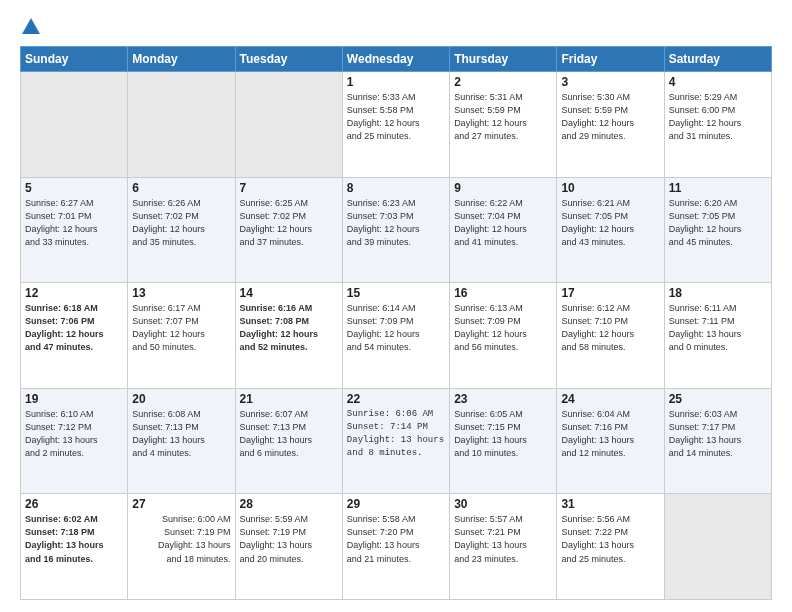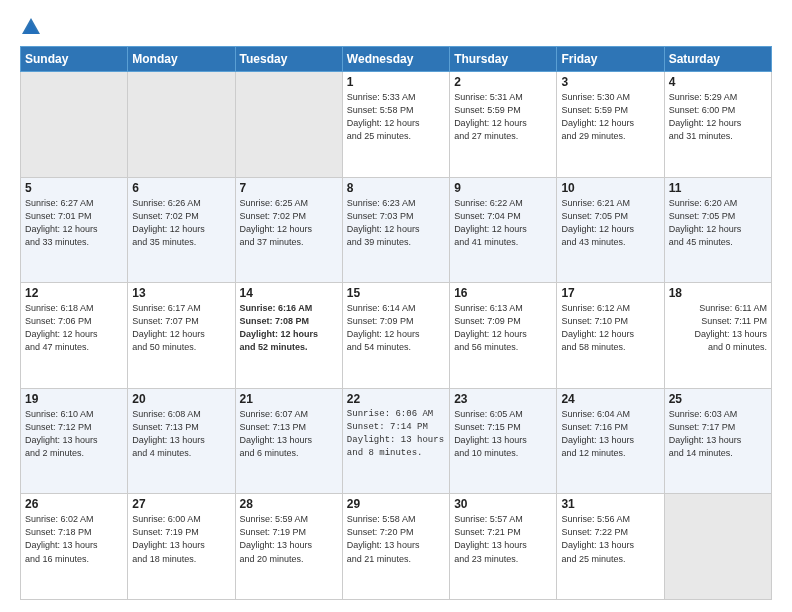--- a/index.html
+++ b/index.html
@@ -212,21 +212,21 @@
             <span class="day-number">11</span>
             <div class="day-info" style="white-space: pre-line;">Sunrise: 6:20 AM
 Sunset: 7:05 PM
 Daylight: 12 hours
 and 45 minutes.</div>
           </td>
         </tr>
         <tr>
           <td>
             <span class="day-number">12</span>
-            <div class="day-info" style="white-space: pre-line;">Sunrise: 6:18 AM
+            <div class="day-info" style="white-space: pre-line; font-weight: bold;">Sunrise: 6:18 AM
 Sunset: 7:06 PM
 Daylight: 12 hours
 and 47 minutes.</div>
           </td>
           <td>
             <span class="day-number">13</span>
             <div class="day-info" style="white-space: pre-line;">Sunrise: 6:17 AM
 Sunset: 7:07 PM
 Daylight: 12 hours
 and 50 minutes.</div>
@@ -254,21 +254,21 @@
           </td>
           <td>
             <span class="day-number">17</span>
             <div class="day-info" style="white-space: pre-line;">Sunrise: 6:12 AM
 Sunset: 7:10 PM
 Daylight: 12 hours
 and 58 minutes.</div>
           </td>
           <td>
             <span class="day-number">18</span>
-            <div class="day-info" style="white-space: pre-line; text-align: right;">Sunrise: 6:11 AM
+            <div class="day-info" style="white-space: pre-line;">Sunrise: 6:11 AM
 Sunset: 7:11 PM
 Daylight: 13 hours
 and 0 minutes.</div>
           </td>
         </tr>
         <tr>
           <td>
             <span class="day-number">19</span>
             <div class="day-info" style="white-space: pre-line;">Sunrise: 6:10 AM
 Sunset: 7:12 PM
@@ -314,28 +314,28 @@
             <span class="day-number">25</span>
             <div class="day-info" style="white-space: pre-line;">Sunrise: 6:03 AM
 Sunset: 7:17 PM
 Daylight: 13 hours
 and 14 minutes.</div>
           </td>
         </tr>
         <tr>
           <td>
             <span class="day-number">26</span>
-            <div class="day-info" style="white-space: pre-line;">Sunrise: 6:02 AM
+            <div class="day-info" style="white-space: pre-line; font-weight: bold;">Sunrise: 6:02 AM
 Sunset: 7:18 PM
 Daylight: 13 hours
 and 16 minutes.</div>
           </td>
           <td>
             <span class="day-number">27</span>
-            <div class="day-info" style="white-space: pre-line;">Sunrise: 6:00 AM
+            <div class="day-info" style="white-space: pre-line; text-align: right;">Sunrise: 6:00 AM
 Sunset: 7:19 PM
 Daylight: 13 hours
 and 18 minutes.</div>
           </td>
           <td>
             <span class="day-number">28</span>
             <div class="day-info" style="white-space: pre-line;">Sunrise: 5:59 AM
 Sunset: 7:19 PM
 Daylight: 13 hours
 and 20 minutes.</div>

